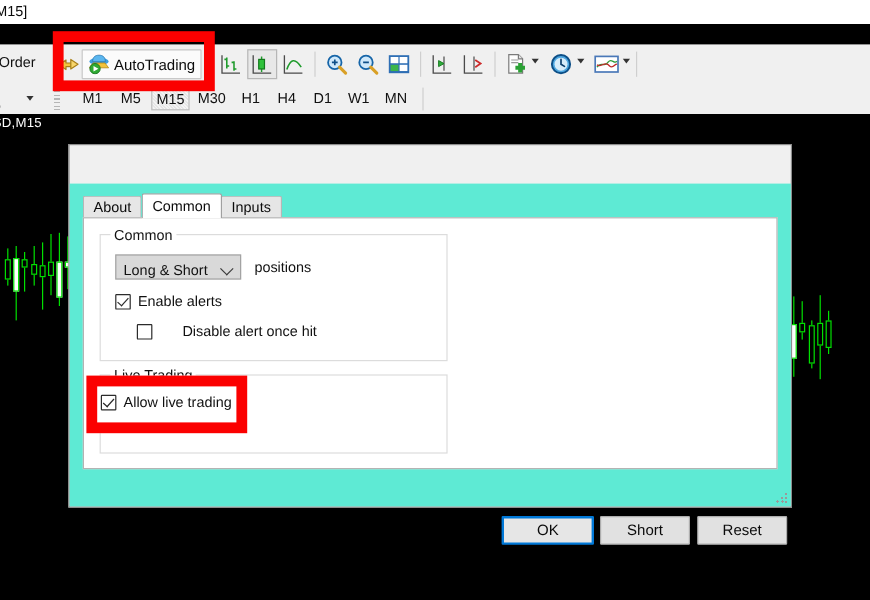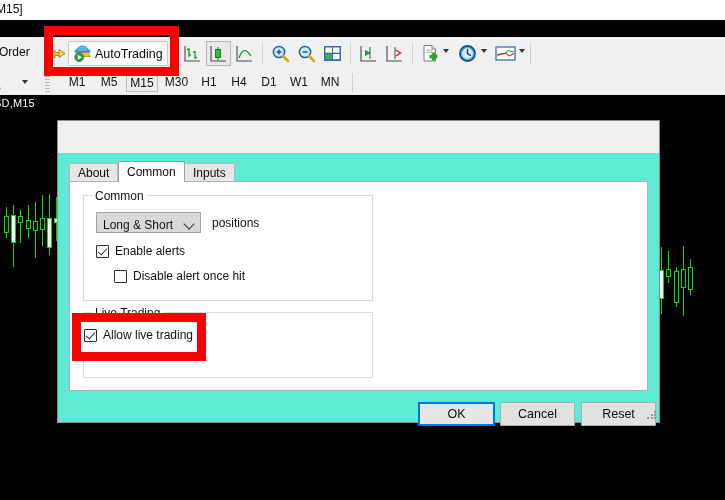--- a/index.html
+++ b/index.html
@@ -168,20 +168,21 @@
     position:absolute;font-size:12px;color:#111;white-space:nowrap;
   }
 
   
   .btn{
     position:absolute;height:24px;width:75px;
     background:#e1e1e1;border:1px solid #adadad;box-sizing:border-box;
     font-size:12.5px;color:#0b0b0b;font-family:"Liberation Sans", sans-serif;
     display:flex;align-items:center;justify-content:center;cursor:default;
     border-radius:1px;
+    margin-top:28px;
   }
   .btn.primary{
     border:2px solid #0078d7;background:#e6e6e6;
   }
   .resize-grip{
     position:absolute;right:3px;bottom:2px;width:10px;height:10px;
     background-image:
       radial-gradient(circle 1px at 2px 8px,#9a9a9a 99%,transparent),
       radial-gradient(circle 1px at 6px 8px,#9a9a9a 99%,transparent),
       radial-gradient(circle 1px at 9px 8px,#9a9a9a 99%,transparent),
@@ -571,39 +572,39 @@
             <span class="combo-val">Long &amp; Short</span>
             <span class="combo-arrow"></span>
           </div>
           <span class="combo-side" style="left:128px;top:20px;">positions</span>
 
           <div class="cb-row" style="left:12px;top:48px;">
             <span class="cbox checked"></span>
             <span class="cb-label">Enable alerts</span>
           </div>
 
-          <div class="cb-row" style="left:30px;top:73px;">
+          <div class="cb-row" style="left:30px;top:73px;gap:19px;">
             <span class="cbox"></span>
             <span class="cb-label">Disable alert once hit</span>
           </div>
         </div>
 
         <div class="group" style="left:13px;top:130px;width:290px;height:66px;">
           <span class="group-title">Live Trading</span>
 
           <div class="cb-row" style="left:12px;top:16px;">
             <span class="cbox checked"></span>
             <span class="cb-label">Allow live trading</span>
           </div>
         </div>
 
       </div>
 
       <button class="btn primary" style="left:360px;top:249px;width:77px;">OK</button>
-      <button class="btn" style="left:442px;top:249px;">Cancel</button>
+      <button class="btn" style="left:442px;top:249px;">Short</button>
       <button class="btn" style="left:523px;top:249px;">Reset</button>
 
       <div class="resize-grip"></div>
     </div>
   </div>
 
   <div class="anno" style="left:44px;top:26px;width:135px;height:50px;"></div>
   <div class="anno filled" style="left:72px;top:313px;width:134px;height:48px;"></div>
 
   <div class="anno-content" style="left:84px;top:328px;display:flex;align-items:center;white-space:nowrap;">

